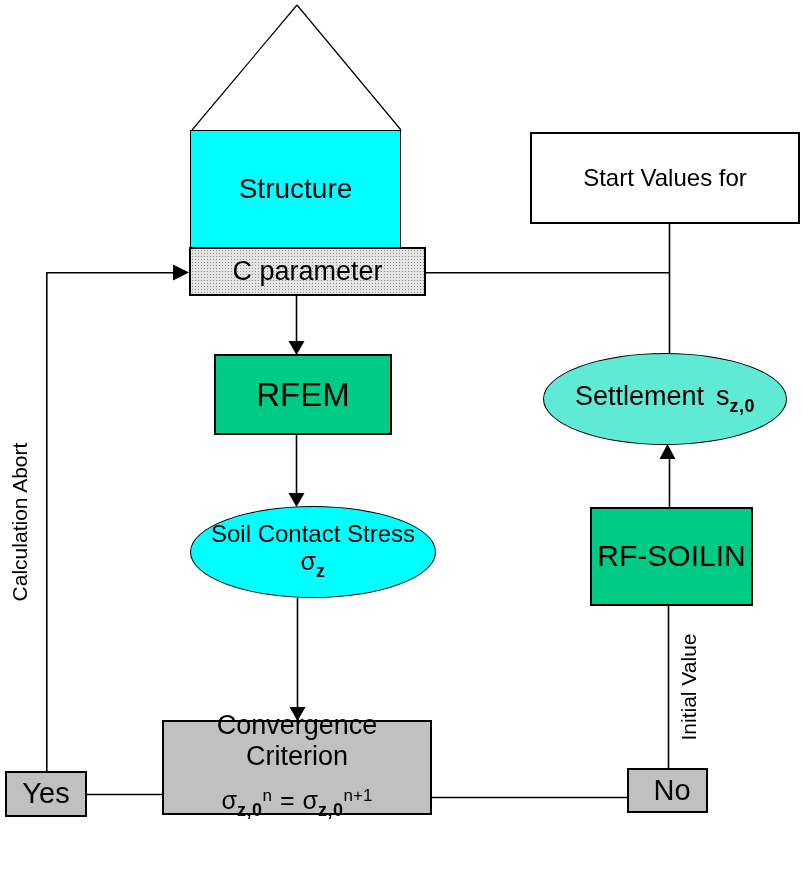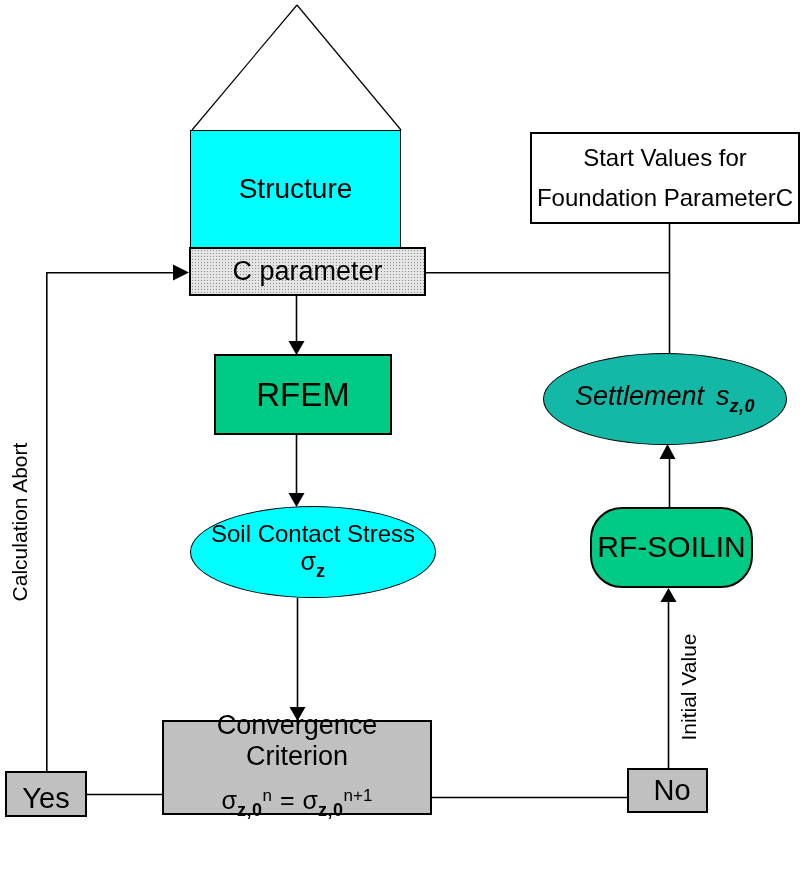--- a/index.html
+++ b/index.html
@@ -35,24 +35,24 @@
     background-color: #e4e4e4;
     background-image: radial-gradient(#8f8f8f 0.9px, rgba(0,0,0,0) 1px);
     background-size: 3px 3px;
   }
 
   .structure-box   { left: 190px; top: 130px; width: 211px; height: 118px; font-size: 28px; }
   .cparam-box      { left: 189px; top: 247px; width: 237px; height: 49px;  font-size: 27px; }
   .rfem-box        { left: 214px; top: 354px; width: 178px; height: 81px;  font-size: 33px; }
   .soil-ellipse    { left: 190px; top: 506px; width: 246px; height: 92px;  font-size: 24px; }
   .settle-ellipse  { left: 543px; top: 353px; width: 244px; height: 92px;  font-size: 27px; }
-  .soilin-box      { left: 590px; top: 507px; width: 163px; height: 81px;  font-size: 30px; border-radius: 32px; }
+  .soilin-box      { left: 590px; top: 507px; width: 163px; height: 99px;  font-size: 30px; }
   .startval-box    { left: 530px; top: 132px; width: 270px; height: 92px;  font-size: 24px; line-height: 40px; }
   .conv-box        { left: 162px; top: 720px; width: 270px; height: 95px; font-size: 27px; line-height: 31px; }
-  .yes-box         { left: 5px;   top: 771px; width: 82px;  height: 46px;  font-size: 29px; justify-content: flex-end; }
+  .yes-box         { left: 5px;   top: 771px; width: 82px;  height: 46px;  font-size: 29px; }
   .no-box          { left: 627px; top: 768px; width: 81px;  height: 45px;  font-size: 29px; }
 
   .symline { font-size: 25px; line-height: 26px; }
   sub.s { font-size: 18px; font-weight: bold; vertical-align: -7px; letter-spacing: 0.5px; }
   sup.p { font-size: 17px; vertical-align: 8px; }
   .formula { font-size: 25px; margin-top: 8px; }
   .formula .eq { margin: 0 8px; }
   .settle-label .gap { display: inline-block; width: 12px; }
 
   .vlabel {
@@ -124,31 +124,30 @@
 
   <div class="node rect rfem-box" style="background-color: rgb(0, 203, 134);">
     <span>RFEM</span>
   </div>
 
   <div class="node ellipse soil-ellipse" style="background-color: rgb(0, 255, 255);">
     <span>Soil Contact Stress</span>
     <span class="symline"><span>σ</span><sub class="s">z</sub></span>
   </div>
 
-  <div class="node ellipse settle-ellipse" style="background-color: #14b8a6; font-style: italic;">
+  <div class="node ellipse settle-ellipse" style="background-color: #5eead4;">
     <span class="settle-label"><span>Settlement</span><span class="gap"></span><span>s</span><sub class="s">z,0</sub></span>
   </div>
 
   <div class="node rect soilin-box" style="background-color: rgb(0, 203, 134);">
     <span>RF-SOILIN</span>
   </div>
 
   <div class="node rect startval-box" style="background-color: rgb(255, 255, 255);">
     <span>Start Values for</span>
-    <span>Foundation ParameterC</span>
   </div>
 
   <div class="node rect conv-box" style="background-color: rgb(192, 192, 192);">
     <span>Convergence</span>
     <span>Criterion</span>
     <span class="formula"><span>σ</span><sub class="s">z,0</sub><sup class="p">n</sup><span class="eq">=</span><span>σ</span><sub class="s">z,0</sub><sup class="p">n+1</sup></span>
   </div>
 
   <div class="node rect yes-box" style="background-color: rgb(192, 192, 192);">
     <span>Yes</span>

